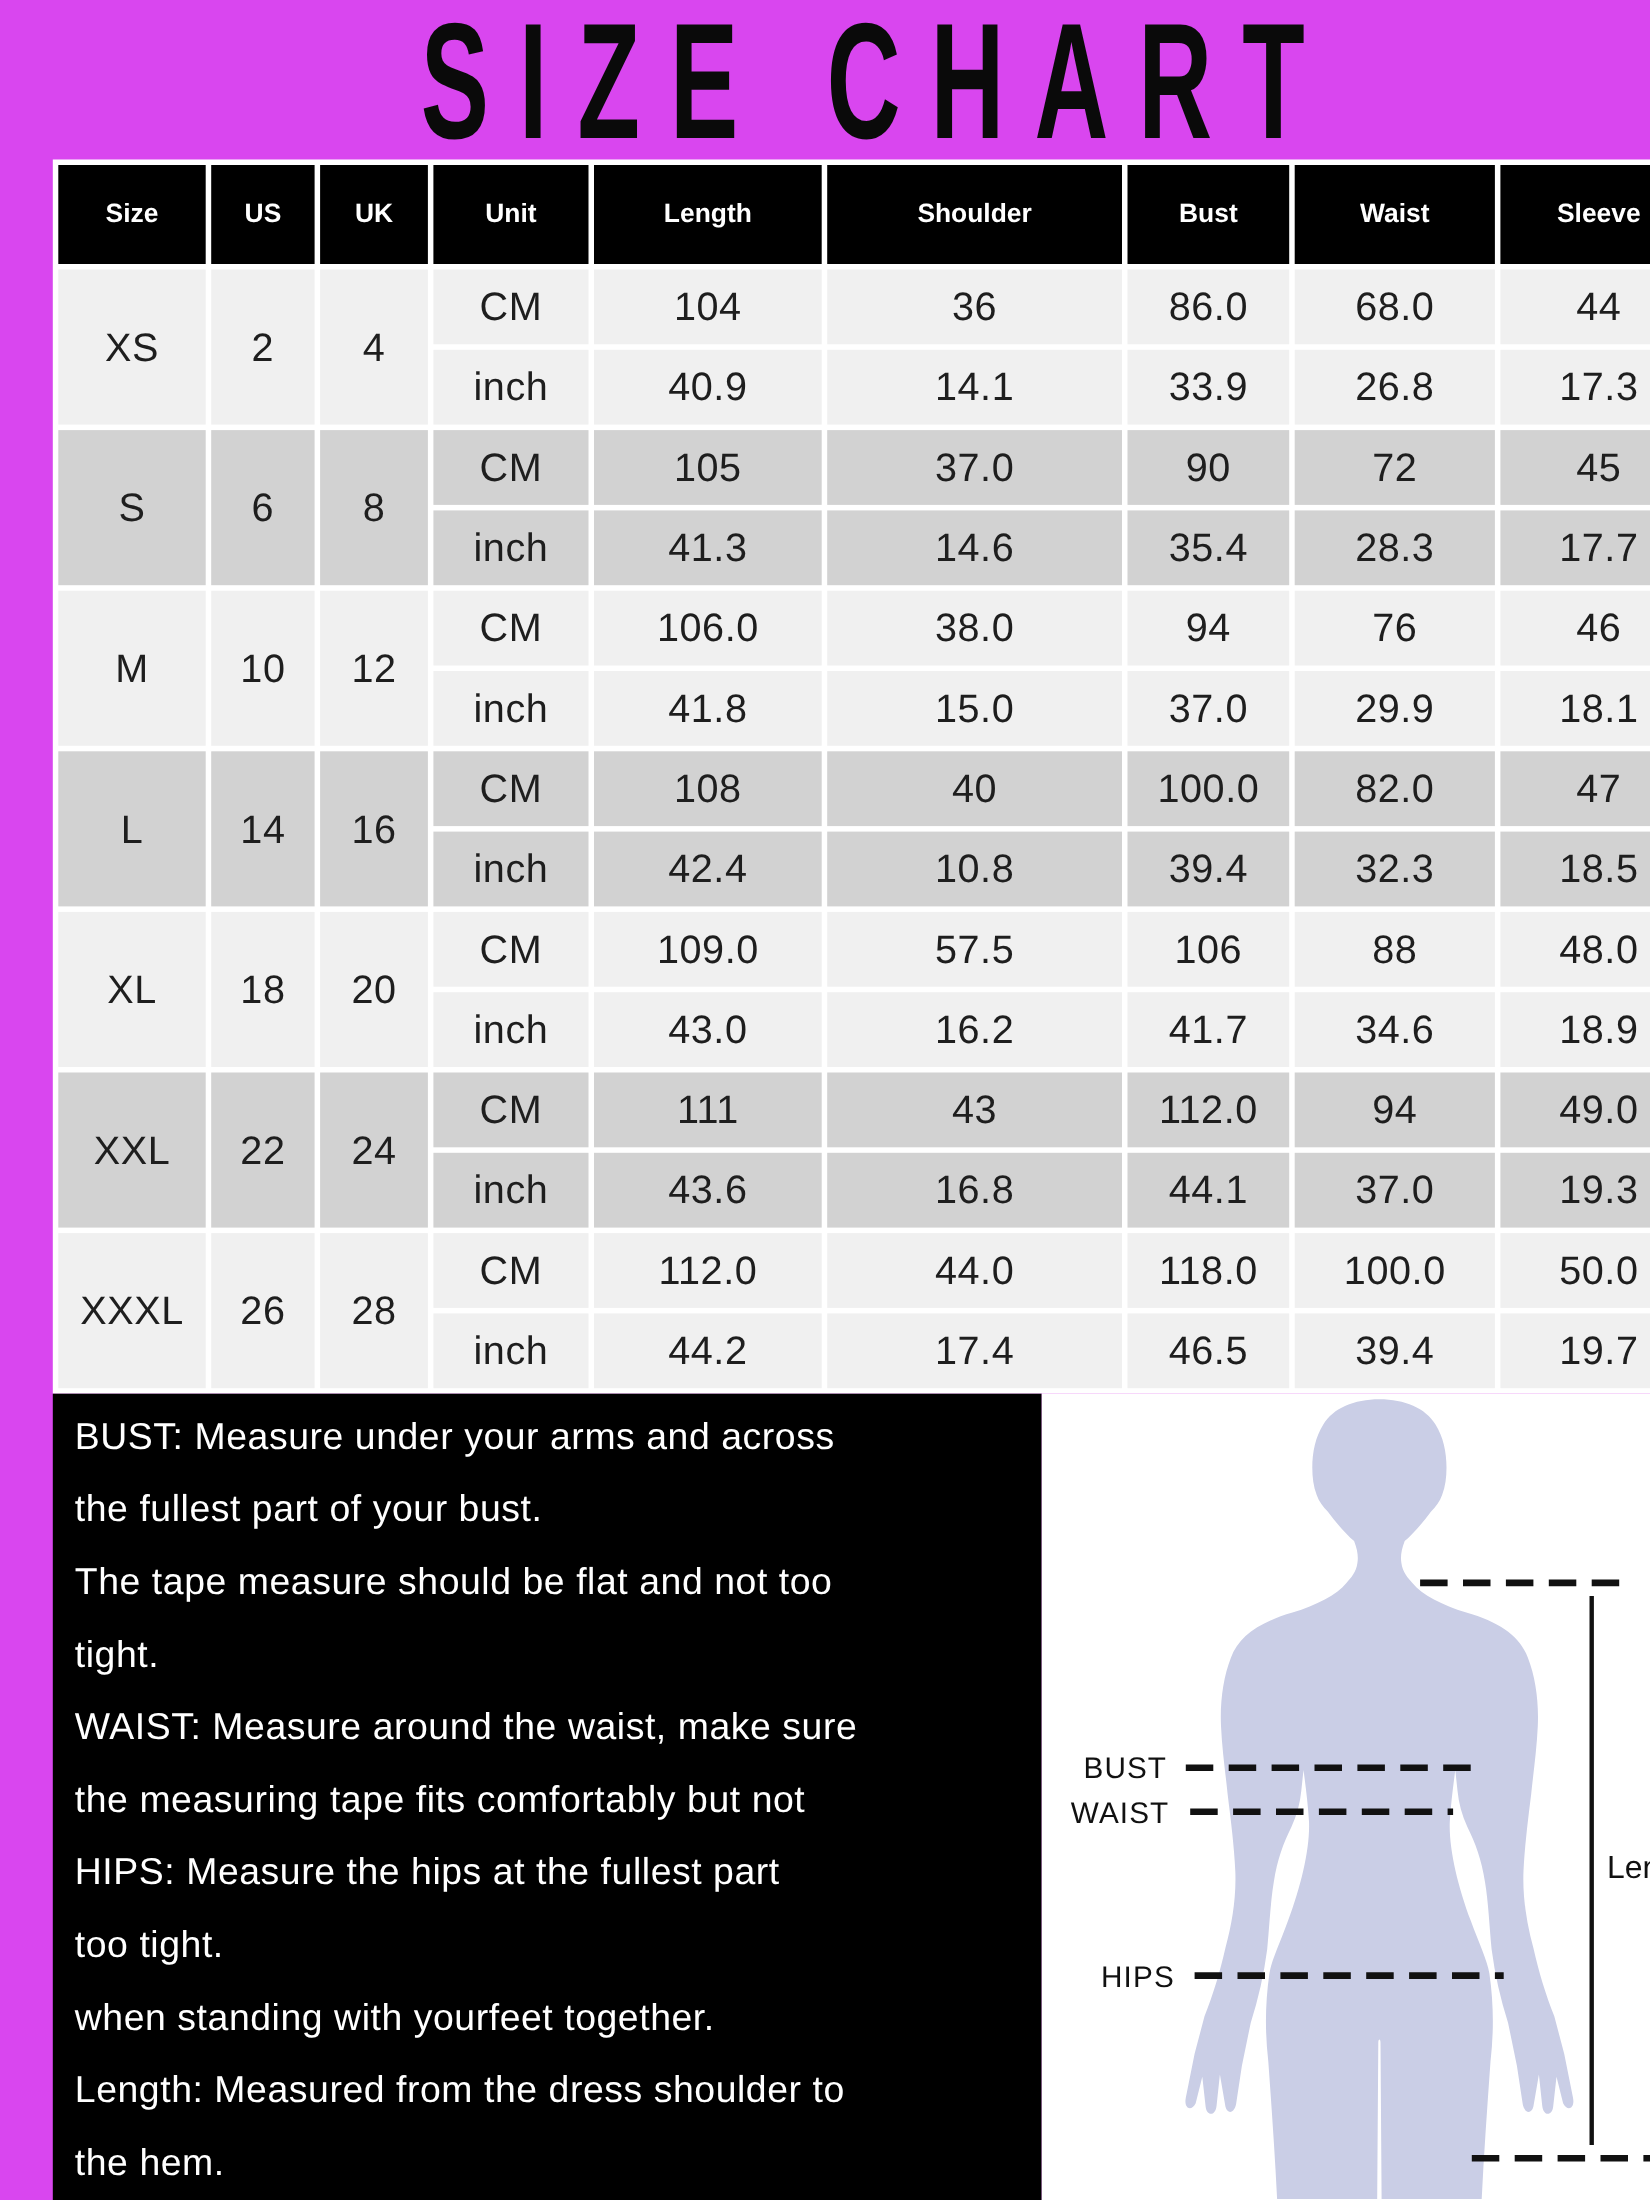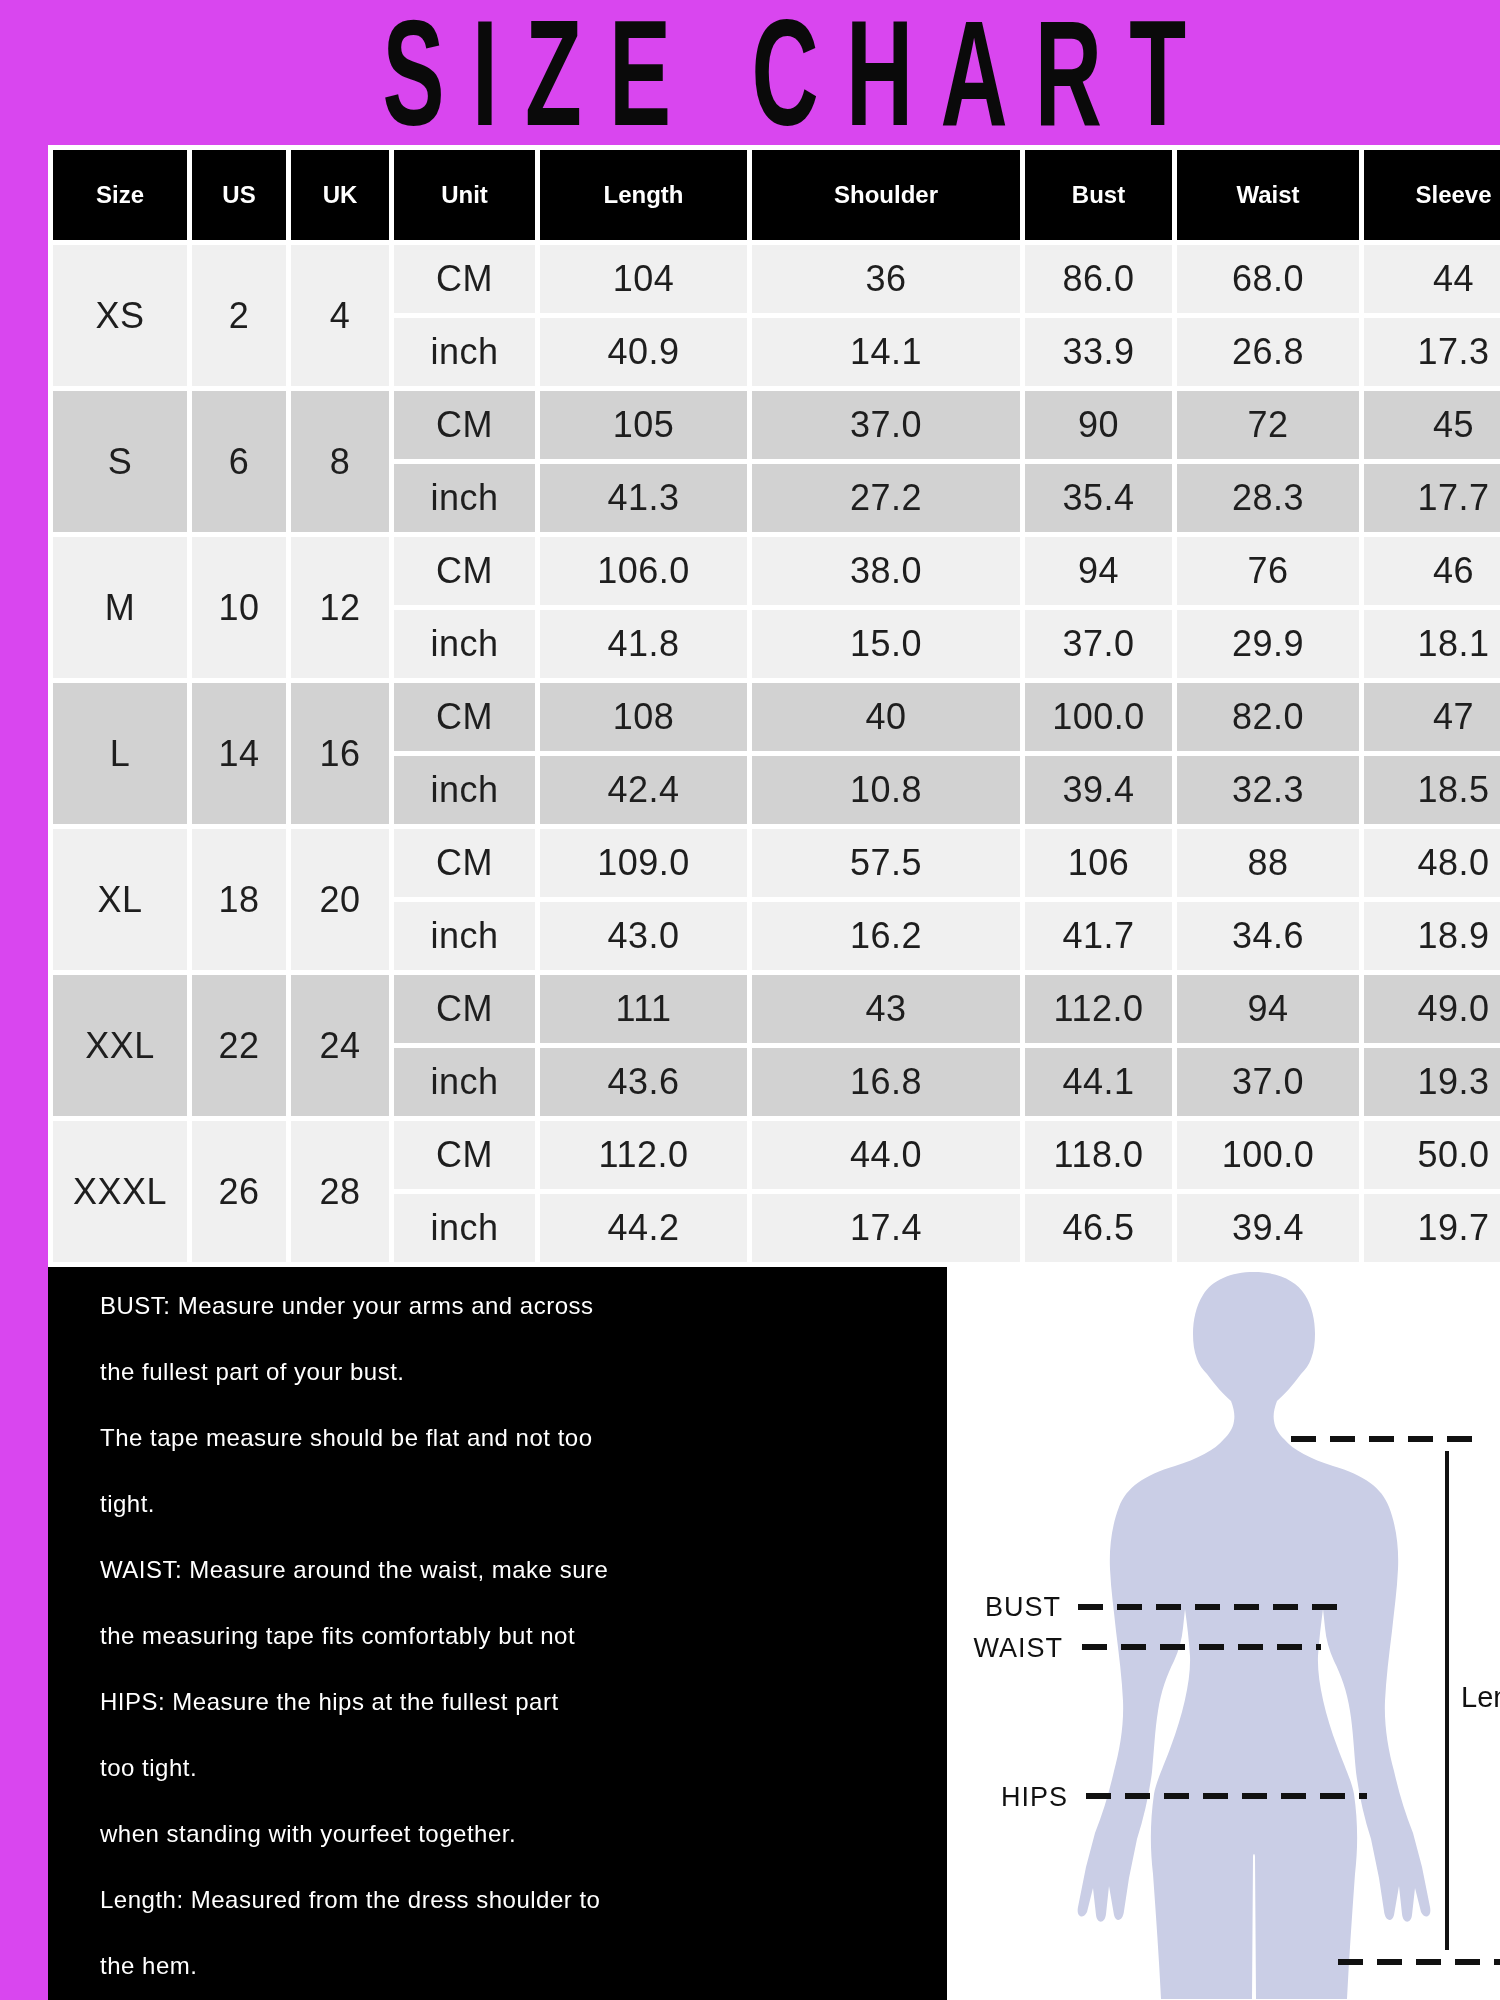--- a/index.html
+++ b/index.html
@@ -62,25 +62,24 @@
     height:733px;
   }
   .notes{
     width:899px;
     box-sizing:border-box;
     background:#000000;
     color:#ffffff;
     padding:6px 0 0 20px;
   }
   .note-line{
-    font-size:24px;
+    font-size:34px;
     line-height:66px;
     letter-spacing:0.5px;
     white-space:nowrap;
-    margin-left:32px;
   }
   .figure-area{
     position:relative;
     width:601px;height:733px;
     background:#ffffff;
   }
   .figure-area svg{display:block;}
   .fig-label{
     font-family:"Liberation Sans", sans-serif;
     font-size:27px;
@@ -156,21 +155,21 @@
         <td>CM</td>
         <td>105</td>
         <td>37.0</td>
         <td>90</td>
         <td>72</td>
         <td>45</td>
       </tr>
       <tr class="b-dark">
         <td>inch</td>
         <td>41.3</td>
-        <td>27.2</td>
+        <td>14.6</td>
         <td>35.4</td>
         <td>28.3</td>
         <td>17.7</td>
       </tr>
 
       <tr class="b-light">
         <td rowspan="2">M</td>
         <td rowspan="2">10</td>
         <td rowspan="2">12</td>
         <td>CM</td>

